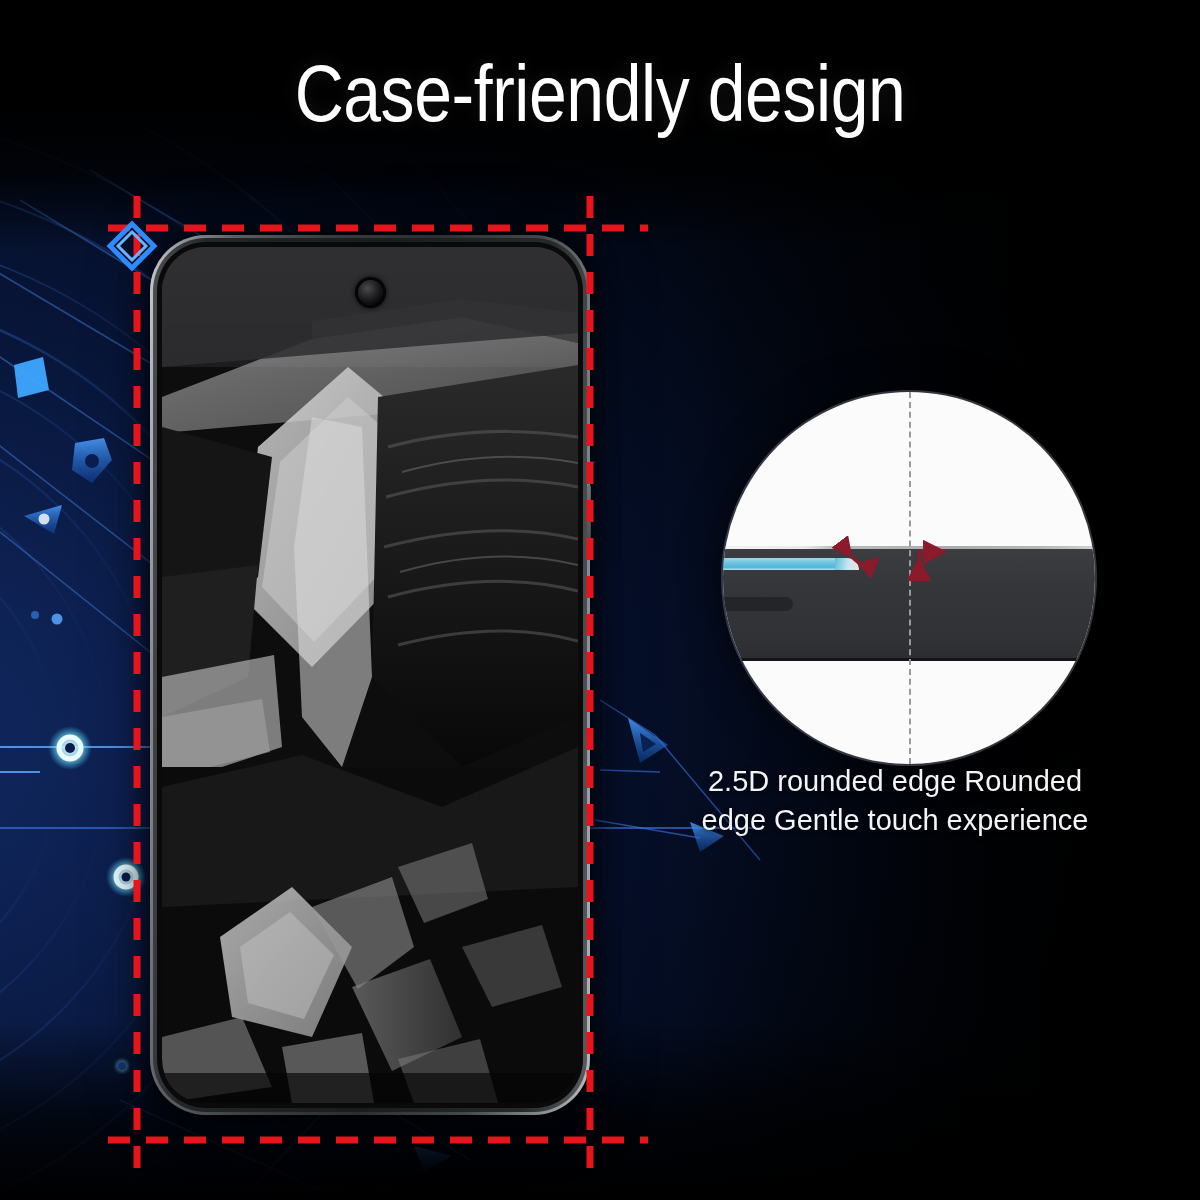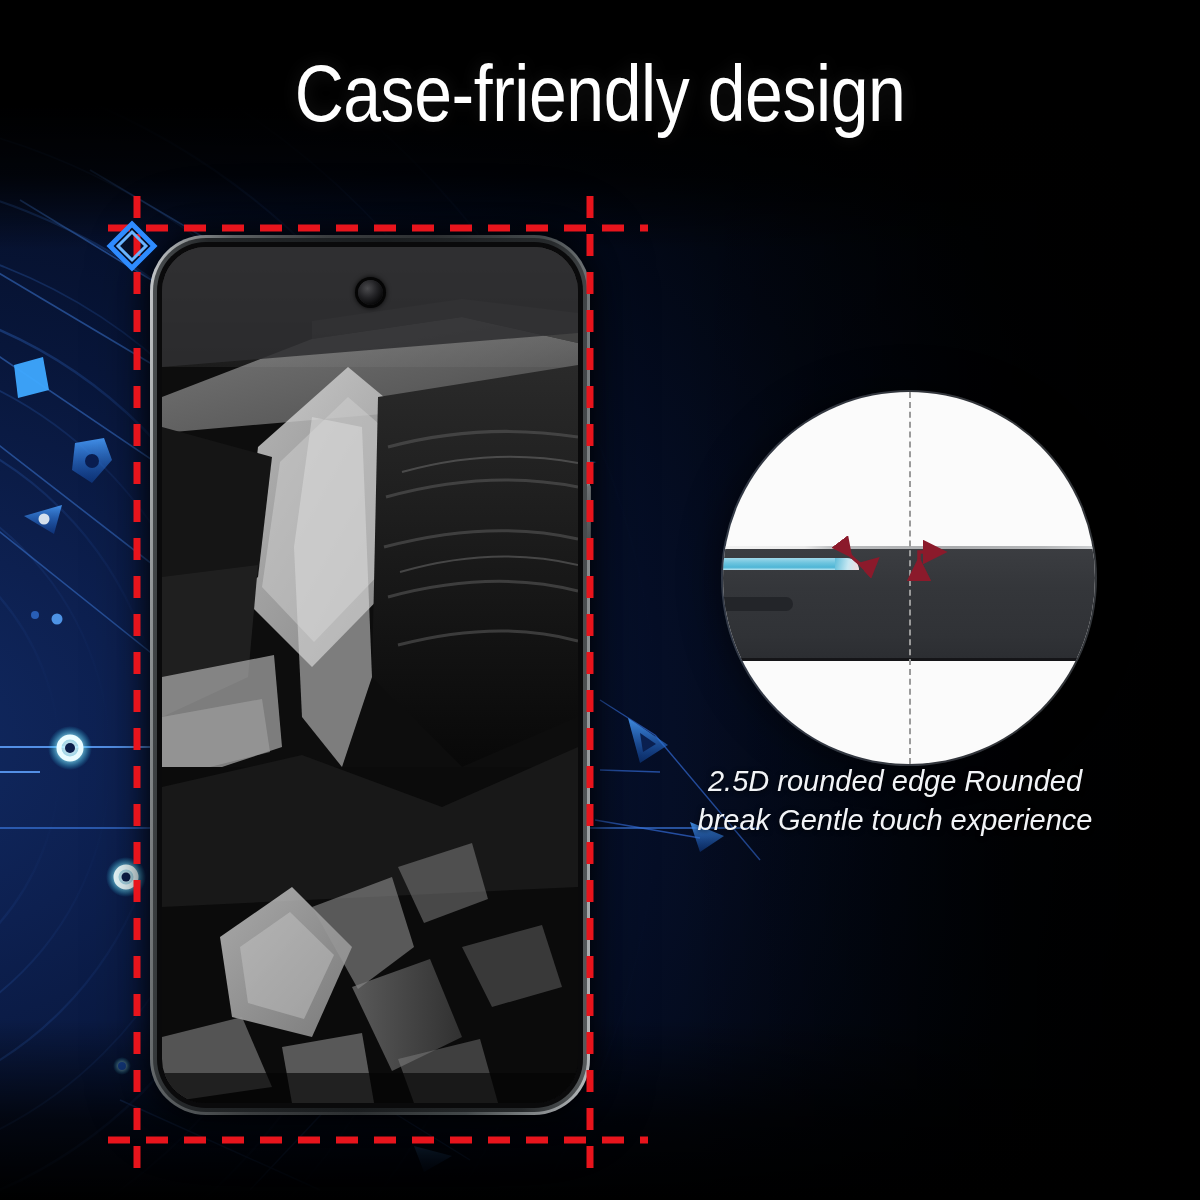--- a/index.html
+++ b/index.html
@@ -65,21 +65,21 @@
     border-top-right-radius:12px;}
   .speaker{position:absolute;left:-8px;top:205px;width:78px;height:14px;border-radius:8px;
     background:#232529;}
   .ctr-line{position:absolute;left:50%;top:0;width:0;height:372px;
     border-left:2px dashed #9a9a9a;}
   .arrow-svg{position:absolute;left:0;top:0;width:372px;height:372px;}
 
   
   .caption{position:absolute;left:640px;top:762px;width:510px;text-align:center;
     color:#f2f4f7;font-size:29px;line-height:1.33;font-weight:400;
-    text-shadow:0 1px 5px rgba(0,0,0,.8);font-style:italic;}
+    text-shadow:0 1px 5px rgba(0,0,0,.8);}
   .caption span{display:block;}
 </style>
 </head>
 <body>
 
 <div id="stage">
 
   <div class="bg-base"></div>
 
   <svg class="radial-svg" viewBox="0 0 1200 1200" preserveAspectRatio="none">
@@ -309,16 +309,16 @@
       </defs>
 
       <path d="M124 159 Q140 180 150 171" fill="none" stroke="#8b1a2b" stroke-width="3" marker-start="url(#ah)" marker-end="url(#ah)"></path>
 
       <path d="M196 175 L196 160 L214 160" fill="none" stroke="#8b1a2b" stroke-width="3.5" marker-start="url(#ah)" marker-end="url(#ah)"></path>
     </svg>
   </div>
 
   <div class="caption">
     <span>2.5D rounded edge Rounded</span>
-    <span>break Gentle touch experience</span>
+    <span>edge Gentle touch experience</span>
   </div>
 
 </div>
 
 </body></html>

